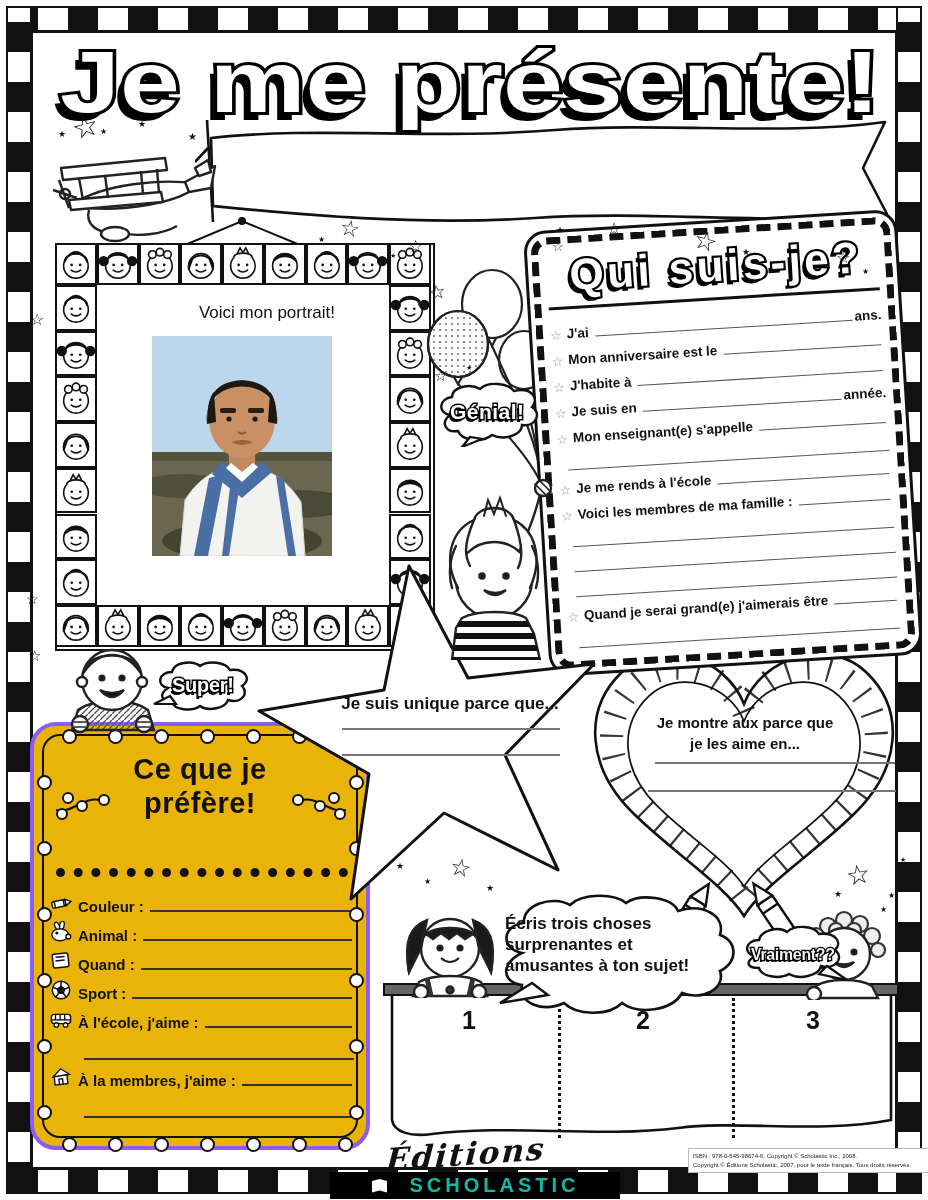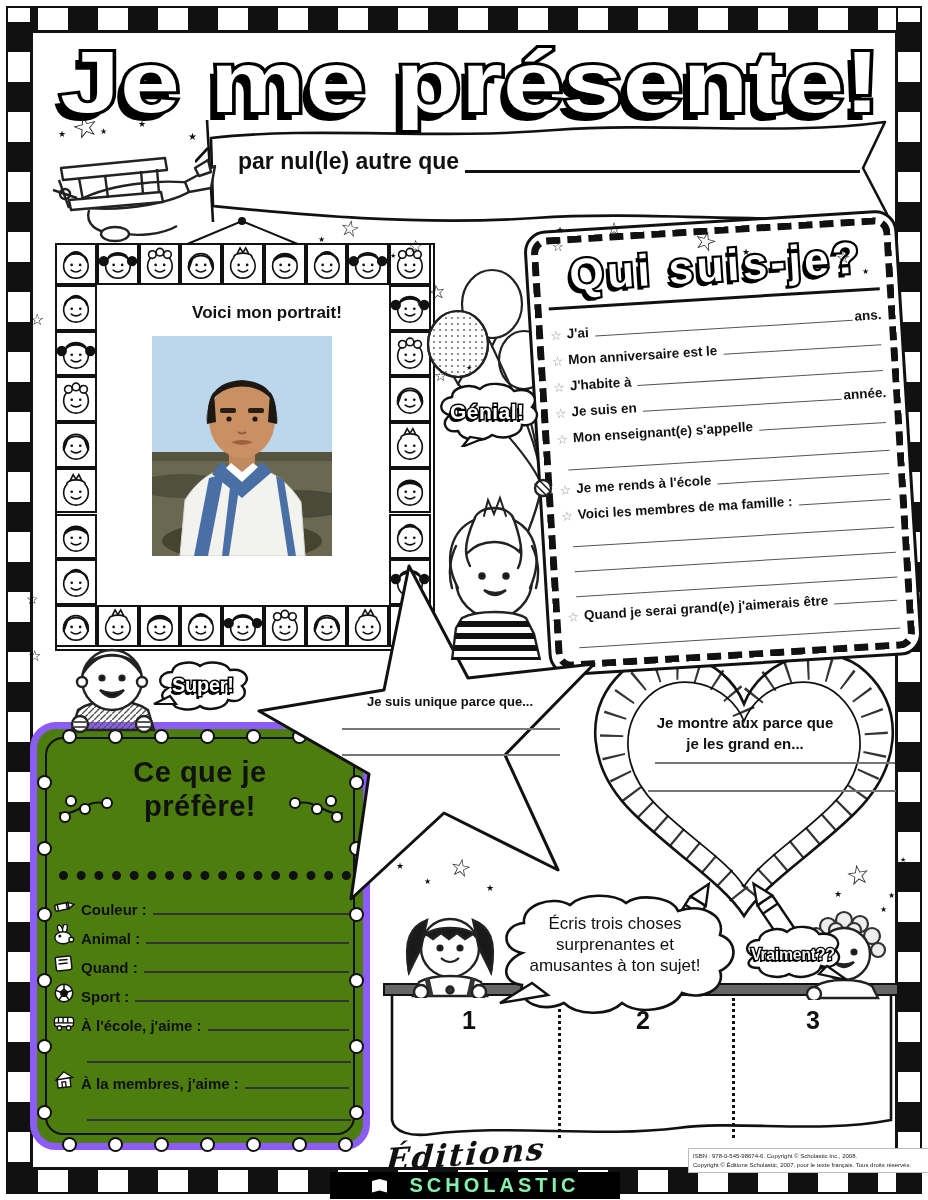--- a/index.html
+++ b/index.html
@@ -19,47 +19,47 @@
   .qcard-inner{position:absolute;inset:4px;border:7px dashed #111;border-radius:16px;background:#fff;}
   .qcontent{position:absolute;inset:16px 18px;overflow:hidden;}
   .qdivider{border:0;border-top:3px solid #111;margin:4px 0 6px 0;}
   .qrow{display:flex;align-items:flex-end;height:26px;font-size:13.5px;font-weight:bold;white-space:nowrap;}
   .qstar{color:#9a9a9a;font-size:13px;margin-right:5px;line-height:1;font-weight:normal;}
   .fill{flex:1;border-bottom:1.7px solid #555;margin:0 2px 3px 6px;min-width:14px;}
   .qline{height:24px;border-bottom:1.7px solid #555;margin-left:10px;}
   .pframe{position:absolute;left:55px;top:243px;width:376px;height:404px;border:2px solid #111;background:#fff;z-index:2;}
   .face-tile{position:absolute;background:#fff;border:2px solid #111;box-sizing:border-box;}
   .caption{position:absolute;left:97px;top:303px;width:340px;text-align:center;
-           font-size:17px;font-weight:bold;z-index:3;}
-  .prefframe{position:absolute;left:30px;top:722px;width:340px;height:428px;border:7px solid #8b5cf6;
-             border-radius:26px;background:#4d7c0f;z-index:3;box-sizing:border-box;}
+           font-size:17px;font-weight:normal;z-index:3;}
+  .prefframe{position:absolute;left:30px;top:722px;width:340px;height:428px;border:4px solid #8b5cf6;
+             border-radius:26px;background:#eab308;z-index:3;box-sizing:border-box;}
   .prefinner{position:absolute;inset:8px;border:2.5px solid #111;border-radius:18px;}
   .preftitle{position:absolute;left:0;right:0;top:26px;text-align:center;font-weight:800;
              font-size:29px;line-height:34px;letter-spacing:.5px;}
   .dotrow{position:absolute;left:22px;width:292px;top:142px;border-top:9px dotted #111;}
   .preflist{position:absolute;left:16px;right:12px;top:160px;}
   .prow{display:flex;align-items:flex-end;height:29px;font-size:15px;font-weight:bold;white-space:nowrap;}
   .picon{width:22px;height:22px;margin:0 6px 1px 0;flex:0 0 auto;}
   .pline{height:27px;border-bottom:2px solid #333;margin-left:34px;}
   .prompt{font-weight:bold;text-align:center;}
   .wline{border-bottom:2px solid #777;position:absolute;}
   .num{position:absolute;font-size:25px;font-weight:bold;z-index:9;}
   .dotsep{position:absolute;top:998px;height:140px;border-left:3px dotted #111;z-index:8;}
   .pole{position:absolute;left:383px;top:983px;width:512px;height:9px;background:#666;
         border:2px solid #111;z-index:8;}
   .editions{position:absolute;left:386px;top:1136px;font-family:"DejaVu Serif",serif;
             font-style:italic;font-weight:bold;font-size:31px;transform:rotate(-4deg) skewX(-8deg);
             letter-spacing:2px;z-index:20;}
-  .schol{position:absolute;left:330px;top:1172px;width:290px;height:27px;background:#000;color:#86efac;
+  .schol{position:absolute;left:330px;top:1172px;width:290px;height:27px;background:#000;color:#14b8a6;
          display:flex;align-items:center;justify-content:center;gap:21px;z-index:21;
          font-weight:bold;font-size:20px;letter-spacing:4px;}
   .fineprint{position:absolute;left:688px;top:1148px;width:237px;background:#fff;color:#222;
              font-size:6px;line-height:8.5px;padding:3px 4px;z-index:20;border:1px solid #bbb;}
   .star-dec{position:absolute;line-height:1;z-index:12;pointer-events:none;}
-  .cloudtext{position:absolute;text-align:center;font-weight:normal;z-index:11;}
+  .cloudtext{position:absolute;text-align:left;font-weight:bold;z-index:11;}
 </style>
 </head>
 <body>
 
 <div id="page">
 
   <div class="cb-h" style="top:6px"></div>
   <div class="cb-h" style="bottom:6px"></div>
   <div class="cb-v" style="left:6px"></div>
   <div class="cb-v" style="right:6px"></div>
@@ -91,25 +91,20 @@
   </svg>
 
   <svg class="abs" style="left:195px;top:110px;z-index:3" width="702" height="118" viewBox="0 0 702 118">
     <g stroke="#111" stroke-width="2.6" fill="#fff" stroke-linejoin="round">
       <path d="M16,28 C120,16 240,30 360,20 C470,12 590,26 690,12 L668,58 L692,104
                C580,116 460,100 340,108 C220,116 100,104 18,96 Z"></path>
       <line x1="12" y1="10" x2="18" y2="112"></line>
       <line x1="0" y1="52" x2="13" y2="38"></line>
     </g>
   </svg>
-  <div class="abs" style="left:238px;top:148px;width:624px;display:flex;align-items:flex-end;
-       font-size:23px;font-weight:bold;z-index:4">
-    <span>par nul(le) autre que</span>
-    <span class="fill" style="border-bottom:3px solid #111;margin-bottom:2px"></span>
-  </div>
 
   <svg class="abs" style="left:180px;top:216px;z-index:2" width="125" height="30" viewBox="0 0 125 30">
     <g stroke="#111" stroke-width="2" fill="none">
       <polyline points="5,29 62,5 120,29"></polyline>
         <circle cx="62" cy="5" r="3" fill="#111"></circle>
     </g>
   </svg>
   <div class="pframe" id="portraitFrame"></div>
   <div class="caption">Voici mon portrait!</div>
 
@@ -386,35 +381,35 @@
     <path d="M18,30 C6,28 8,14 22,14 C24,4 42,2 50,8 C58,2 76,4 80,12 C96,10 102,22 92,28 C100,36 90,46 78,42
              C76,50 58,54 50,48 C42,54 24,52 22,44 C12,44 8,36 18,30 Z" fill="#fff" stroke="#111" stroke-width="2.4"></path>
     <path d="M20,38 L4,46 L26,46 Z" fill="#fff" stroke="#111" stroke-width="2.2"></path>
     <text x="53" y="34" text-anchor="middle" font-family="Liberation Sans,sans-serif" font-weight="bold" font-size="20" fill="#000" transform="translate(-2,2.5)" textLength="62">Super!</text>
     <text x="53" y="34" text-anchor="middle" font-family="Liberation Sans,sans-serif" font-weight="bold" font-size="20" fill="#fff" stroke="#000" stroke-width="3" paint-order="stroke" textLength="62">Super!</text>
   </svg>
 
   <svg class="abs" style="left:252px;top:552px;z-index:5" width="365" height="355" viewBox="0 0 365 355">
     <polygon points="157,14 216,126 342,112 253,203 306,318 192,261 99,347 117,222 7,159 132,138" fill="#fff" stroke="#111" stroke-width="3" stroke-linejoin="round"></polygon>
   </svg>
-  <div class="prompt abs" style="left:330px;top:694px;width:240px;font-size:13px;z-index:6">Je suis unique parce que...</div>
+  <div class="prompt abs" style="left:330px;top:694px;width:240px;font-size:17px;z-index:6">Je suis unique parce que...</div>
   <div class="wline" style="left:342px;top:728px;width:218px;z-index:6"></div>
   <div class="wline" style="left:342px;top:754px;width:218px;z-index:6"></div>
 
   <svg class="abs" style="left:572px;top:632px;z-index:4" width="345" height="300" viewBox="0 0 345 300">
     <path id="hp" d="M172,72 C152,22 85,6 50,40 C10,78 16,136 60,180 C100,220 152,252 172,284
              C192,252 244,220 284,180 C328,136 334,78 294,40 C259,6 192,22 172,72 Z" fill="#fff" stroke="#111" stroke-width="2.6"></path>
     <path d="M172,72 C152,22 85,6 50,40 C10,78 16,136 60,180 C100,220 152,252 172,284
              C192,252 244,220 284,180 C328,136 334,78 294,40 C259,6 192,22 172,72 Z" fill="none" stroke="#111" stroke-width="2.2" transform="translate(172,150) scale(0.78) translate(-172,-150)"></path>
     <path d="M172,72 C152,22 85,6 50,40 C10,78 16,136 60,180 C100,220 152,252 172,284
              C192,252 244,220 284,180 C328,136 334,78 294,40 C259,6 192,22 172,72 Z" fill="none" stroke="#111" stroke-width="26" stroke-dasharray="2.5 21" opacity="0.85" transform="translate(172,150) scale(0.89) translate(-172,-150)"></path>
   </svg>
   <div class="prompt abs" style="left:620px;top:712px;width:250px;font-size:15px;line-height:21px;z-index:6">
     <div>Je montre aux parce que</div>
-    <div>je les grand en...</div>
+    <div>je les aime en...</div>
   </div>
   <div class="wline" style="left:655px;top:762px;width:240px;z-index:6"></div>
   <div class="wline" style="left:648px;top:790px;width:248px;z-index:6"></div>
 
   <svg class="abs" style="left:600px;top:842px;z-index:7" width="215" height="120" viewBox="0 0 215 120">
     <g stroke="#111" stroke-width="2.4" fill="#fff">
       <g transform="translate(60,120) rotate(-58)">
         <rect x="0" y="-9" width="72" height="18" rx="3"></rect>
           <polygon points="72,-9 92,0 72,9"></polygon>
         <line x1="10" y1="-9" x2="10" y2="9"></line>

